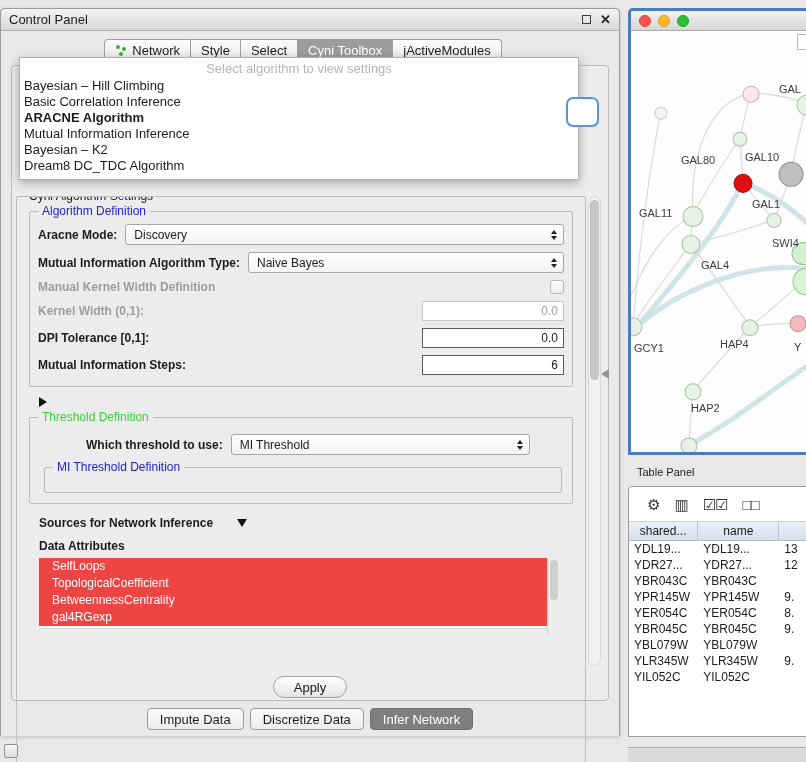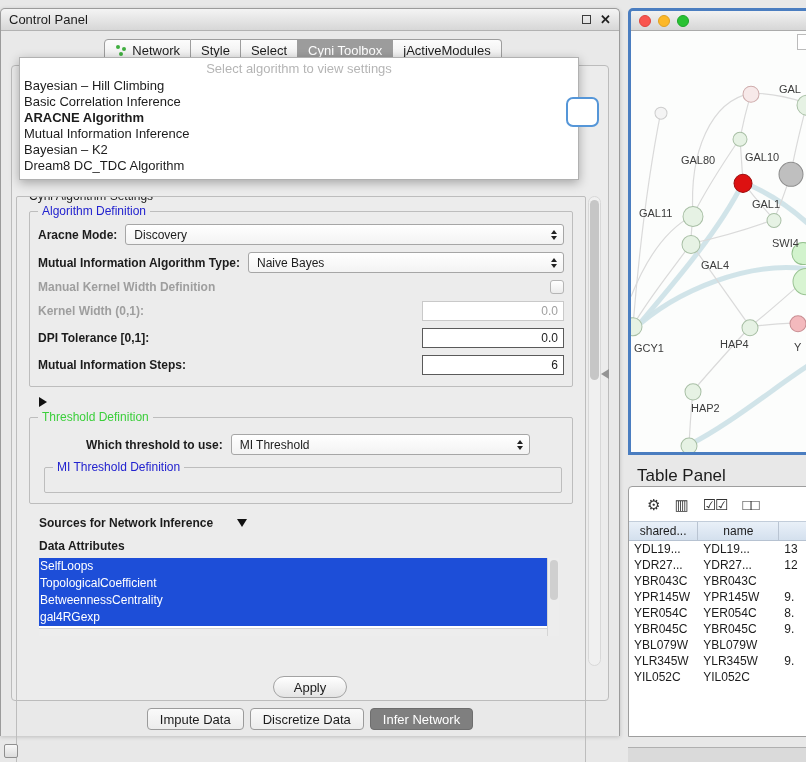--- a/index.html
+++ b/index.html
@@ -61,21 +61,21 @@
 
   .hub-row{margin:10px 0 10px 22px;display:flex;align-items:center;gap:9px;font-weight:bold;}
   .tri-right{width:0;height:0;border-top:5px solid transparent;border-bottom:5px solid transparent;border-left:8px solid #111;}
   .tri-down{width:0;height:0;border-left:5px solid transparent;border-right:5px solid transparent;border-top:8px solid #111;}
   .which-row{padding-left:48px;}
   .which-row .combo{margin-right:34px;}
 
   .sources-row{margin:12px 0 0 22px;display:flex;align-items:center;gap:24px;font-weight:bold;}
   .attrs-label{margin:9px 0 5px 22px;font-weight:bold;}
   .attr-list{position:relative;margin-left:22px;width:520px;height:78px;background:#fff;overflow:hidden;}
-  .attr-item{height:17px;line-height:17px;background:#1d4ed8;color:#fff;padding-left:1px;margin-right:12px;
+  .attr-item{height:17px;line-height:17px;background:#ef4444;color:#fff;padding-left:13px;margin-right:12px;
     white-space:nowrap;overflow:hidden;}
   .list-vscroll{position:absolute;right:0;top:0;width:12px;height:100%;background:#ededed;border-left:1px solid #d5d5d5;}
   .list-vscroll .thumb{position:absolute;left:2px;top:2px;width:8px;height:40px;background:#cfcfcf;border-radius:4px;}
   .list-hscroll{position:absolute;left:0;bottom:0;width:508px;height:8px;background:#ededed;border-top:1px solid #d5d5d5;}
 
   .apply-button{position:absolute;left:50%;transform:translateX(-50%);top:610px;width:74px;height:22px;
     border:1px solid #a3a3a3;border-radius:11px;background:linear-gradient(#ffffff,#e4e4e4);
     font-size:13px;display:flex;align-items:center;justify-content:center;}
 
   .bottom-tabs{position:absolute;left:0;right:0;top:699px;display:flex;justify-content:center;gap:6px;}
@@ -104,21 +104,21 @@
   .light.yellow{background:#fdb827;border:1px solid #dfa023;}
   .light.green{background:#29c233;border:1px solid #1da62a;}
   .net-canvas{position:relative;width:100%;height:calc(100% - 20px);background:#fcfdfc;}
   .net-canvas svg{position:absolute;left:0;top:0;width:100%;height:100%;}
   .node-label{font-family:"Liberation Sans",sans-serif;font-size:11px;fill:#3c3c3c;}
   .e{fill:none;stroke:#dadada;stroke-width:1.2;}
   .e-thick{fill:none;stroke:#cfe3e8;stroke-width:5;opacity:.95;}
   .net-corner{position:absolute;left:166px;top:3px;width:14px;height:16px;background:#fff;border:1px solid #bbb;}
 
   
-  .table-panel-title{position:absolute;left:637px;top:466px;font-size:17px;}
+  .table-panel-title{position:absolute;left:637px;top:466px;font-size:11px;}
   .table-panel{position:absolute;left:628px;top:486px;width:186px;height:251px;background:#fff;
     border:1px solid #9e9e9e;border-radius:4px 4px 0 0;overflow:hidden;}
   .tp-toolbar{display:flex;align-items:center;gap:15px;padding:10px 0 9px 18px;}
   .tp-icon{font-size:15px;color:#333;line-height:1;letter-spacing:-1px;}
   .tp-header{display:flex;height:20px;background:linear-gradient(#e9f0f8,#d4e0ee);
     border-top:1px solid #c2cdda;border-bottom:1px solid #b6c2d1;font-size:12px;}
   .tp-hcell{display:flex;align-items:center;justify-content:center;border-right:1px solid #b9c4d2;overflow:hidden;white-space:nowrap;}
   .tp-row{display:flex;height:16px;align-items:center;font-size:12px;}
   .tp-cell{padding-left:5px;overflow:hidden;white-space:nowrap;}
   .c0{width:70px;}.c1{width:82px;}.c2{width:34px;}

